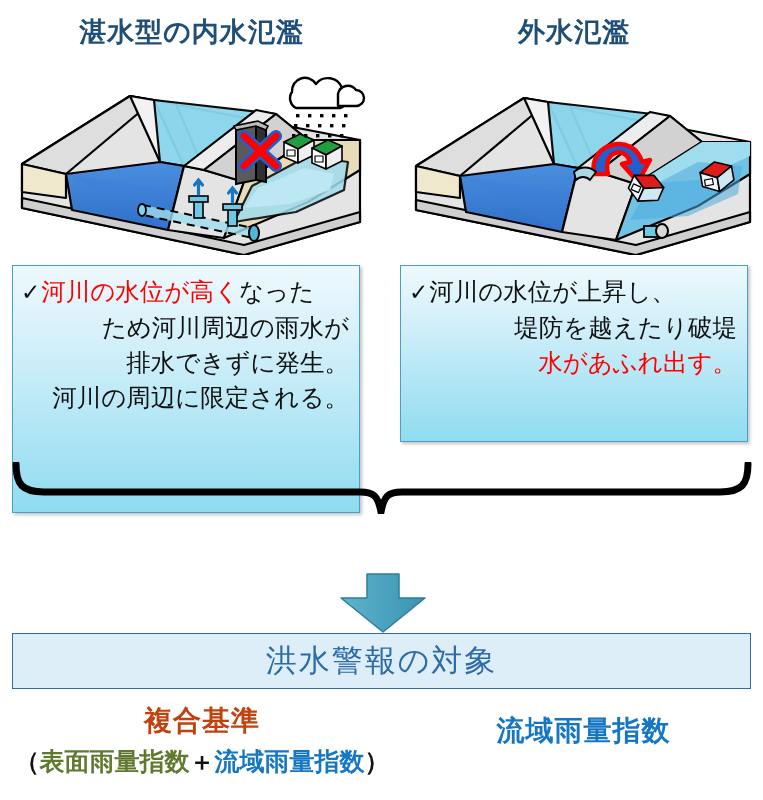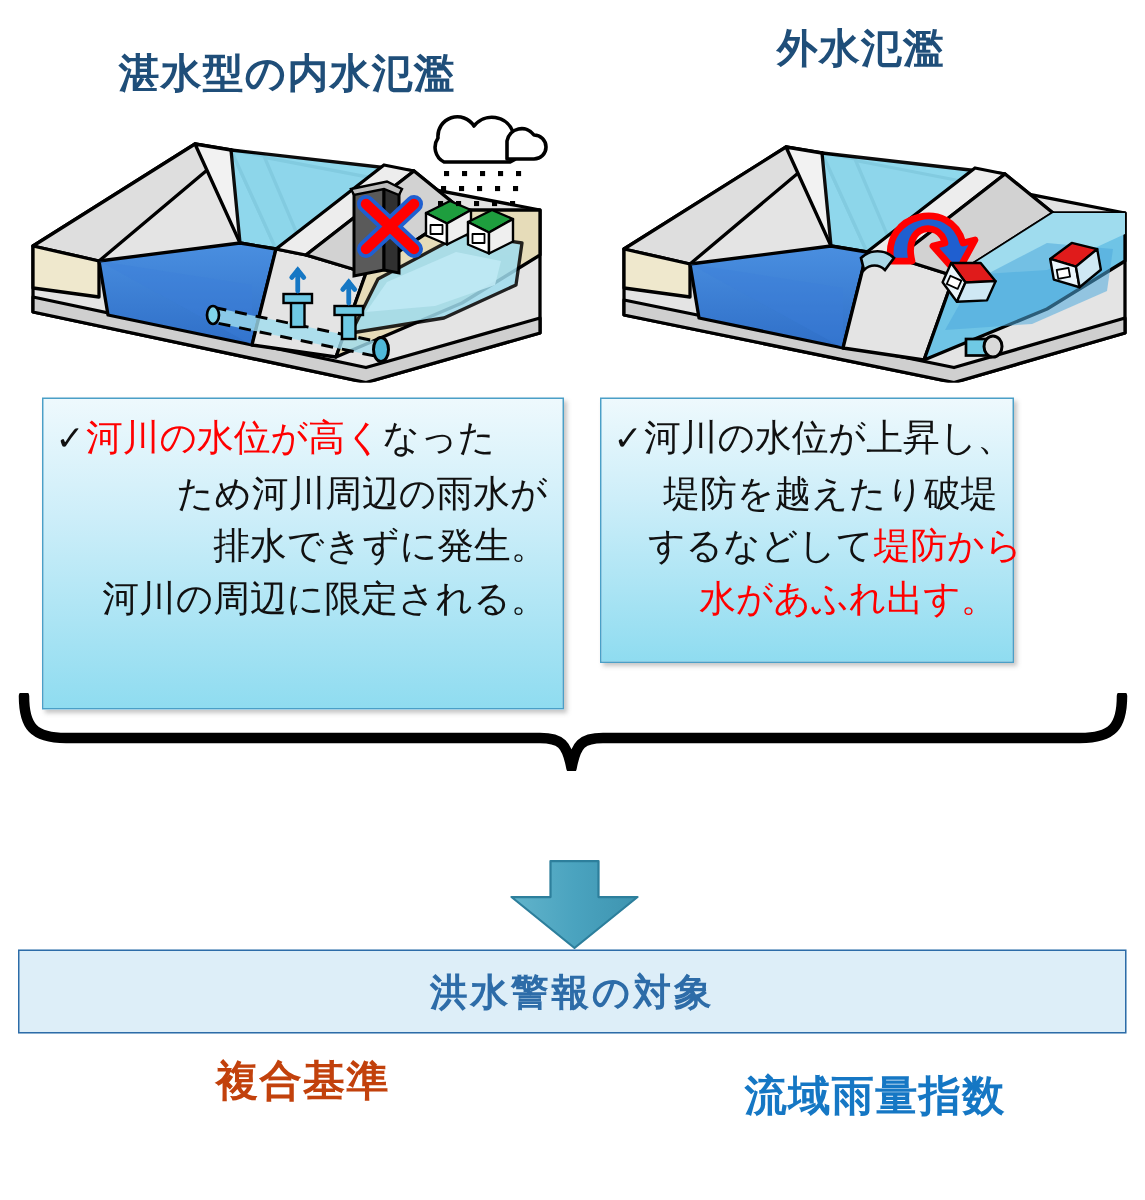--- a/index.html
+++ b/index.html
@@ -8,39 +8,39 @@
     font-family:"Liberation Sans","DejaVu Sans",sans-serif;
     position:relative;overflow:hidden;
   }
   .stage{position:absolute;left:0;top:0;width:763px;height:800px;}
 
   
   .col-title{
     position:absolute;font-size:27px;font-weight:bold;color:#1f4e79;
     letter-spacing:1px;text-align:center;white-space:nowrap;
   }
-  #title-left{left:0;top:31px;width:383px;}
+  #title-left{left:0;top:14px;width:383px;}
   #title-right{left:384px;top:14px;width:380px;}
 
   
   .illus{position:absolute;}
   #illus-left{left:8px;top:70px;width:360px;height:185px;}
   #illus-right{left:398px;top:70px;width:360px;height:185px;}
 
   
   .desc-box{
     position:absolute;
     border:1px solid #4a9fc7;
     background:linear-gradient(180deg,#eef9fd 0%,#cdeef9 38%,#8fdcf0 100%);
     box-shadow:2px 2px 3px rgba(90,90,90,.35);
     box-sizing:border-box;
     padding:8px 10px 6px 8px;
   }
-  #desc-left{left:12px;top:265px;width:348px;height:208px;margin-left:16px;}
-  #desc-right{left:400px;top:265px;width:276px;height:177px;}
+  #desc-left{left:12px;top:265px;width:348px;height:248px;}
+  #desc-right{left:400px;top:265px;width:348px;height:177px;}
   .bullet-line{
     font-size:24.5px;line-height:35px;color:#111;
     font-family:"DejaVu Sans","Liberation Sans",sans-serif;
     white-space:nowrap;
   }
   .check{font-size:23px;padding-right:1px;}
   .red{color:#ff0000;}
   .indent{padding-left:23px;text-align:right;}
 
   
@@ -58,21 +58,21 @@
 
   
   #down-arrow{position:absolute;left:331px;top:572px;width:104px;height:62px;}
 
   
   #target-box{
     position:absolute;left:12px;top:633px;width:739px;height:56px;
     border:1px solid #2d6ca8;background:#ddeef8;box-sizing:border-box;
     display:flex;align-items:center;justify-content:center;
   }
-  #target-box-label{font-size:25px;color:#2d6ca8;letter-spacing:2px;font-weight:bold;}
+  #target-box-label{font-size:31px;color:#2d6ca8;letter-spacing:2px;}
 
   
   .bottom-label{position:absolute;white-space:nowrap;}
   #composite-title{left:0;top:702px;width:404px;text-align:center;
     font-size:28px;font-weight:bold;color:#c2410c;letter-spacing:1px;}
   #composite-formula{left:0;top:745px;width:404px;text-align:center;
     font-size:25px;font-weight:bold;color:#111;letter-spacing:0px;}
   .olive{color:#5f7a2e;}
   .bluetxt{color:#1577c4;}
   #basin-index{left:404px;top:712px;width:359px;text-align:center;
@@ -255,23 +255,20 @@
     <div class="bullet-line indent">ため河川周辺の雨水が</div>
     <div class="bullet-line indent">排水できずに発生。</div>
     <div class="bullet-line indent">河川の周辺に限定される。</div>
   </div>
 
   <div class="desc-box" id="desc-right">
     <div class="bullet-line">
       <span class="check">✓</span><span>河川の水位が上昇し、</span>
     </div>
     <div class="bullet-line indent">堤防を越えたり破堤</div>
-    <div class="bullet-line indent">
-      <span>するなどして</span><span class="red">堤防から</span>
-    </div>
     <div class="bullet-line indent red">水があふれ出す。</div>
   </div>
 
   <div id="brace-wrap">
     <svg width="763" height="52" viewBox="0 0 763 52" xmlns="http://www.w3.org/2000/svg">
       <path d="M16,2 C16,22 22,30 44,30 L360,30 C374,30 378,34 381,50
                C384,34 388,30 402,30 L720,30 C742,30 748,22 748,2" fill="none" stroke="#000" stroke-width="7" stroke-linecap="round" stroke-linejoin="round"></path>
     </svg>
   </div>
 
@@ -287,15 +284,18 @@
       </defs>
       <polygon points="36,2 68,2 68,26 94,26 52,60 10,26 36,26" fill="url(#arrGrad)" stroke="#2d7f9c" stroke-width="1.5" stroke-linejoin="round"></polygon>
     </svg>
   </div>
 
   <div id="target-box">
     <span id="target-box-label">洪水警報の対象</span>
   </div>
 
   <div class="bottom-label" id="composite-title">複合基準</div>
+  <div class="bottom-label" id="composite-formula">
+    <span>（</span><span class="olive">表面雨量指数</span><span>＋</span><span class="bluetxt">流域雨量指数</span><span>）</span>
+  </div>
   <div class="bottom-label" id="basin-index">流域雨量指数</div>
 
 </div>
 
 </body></html>

